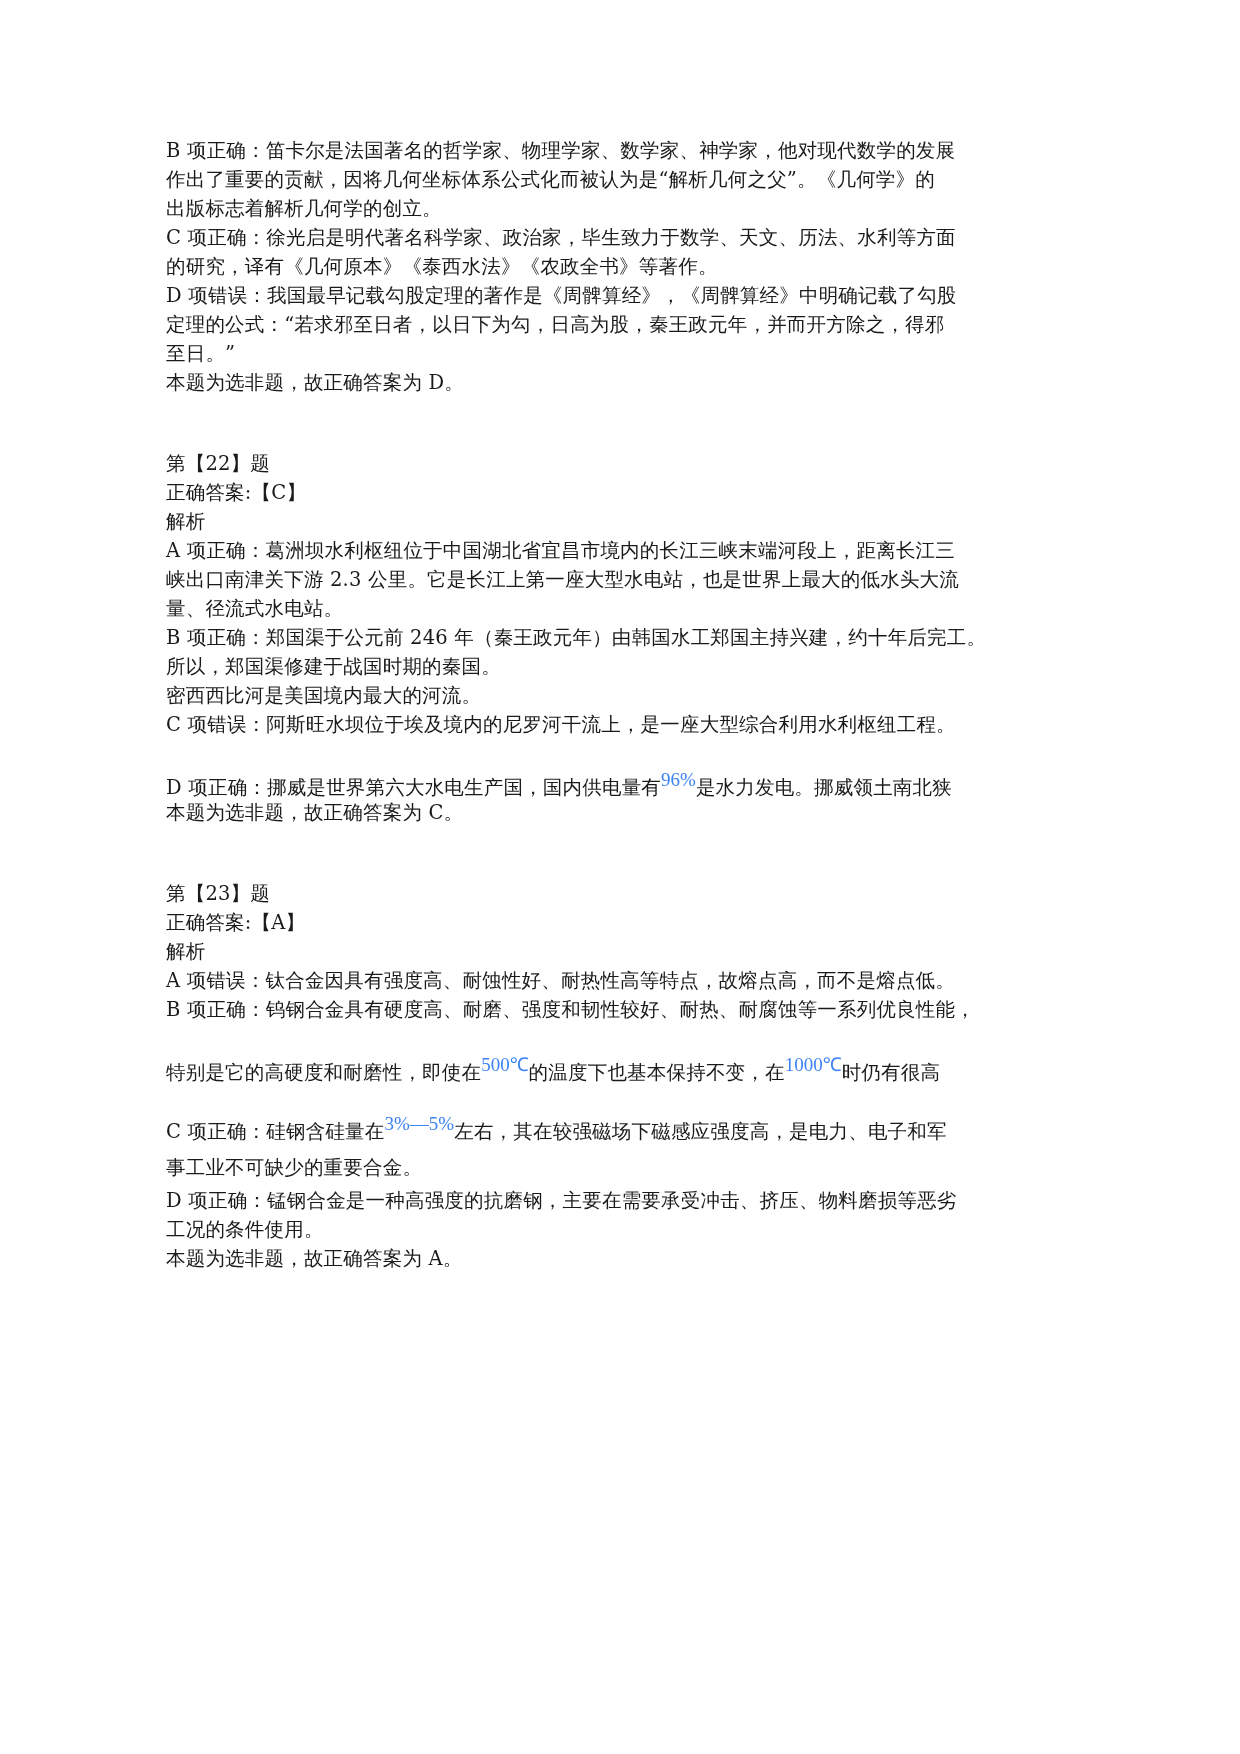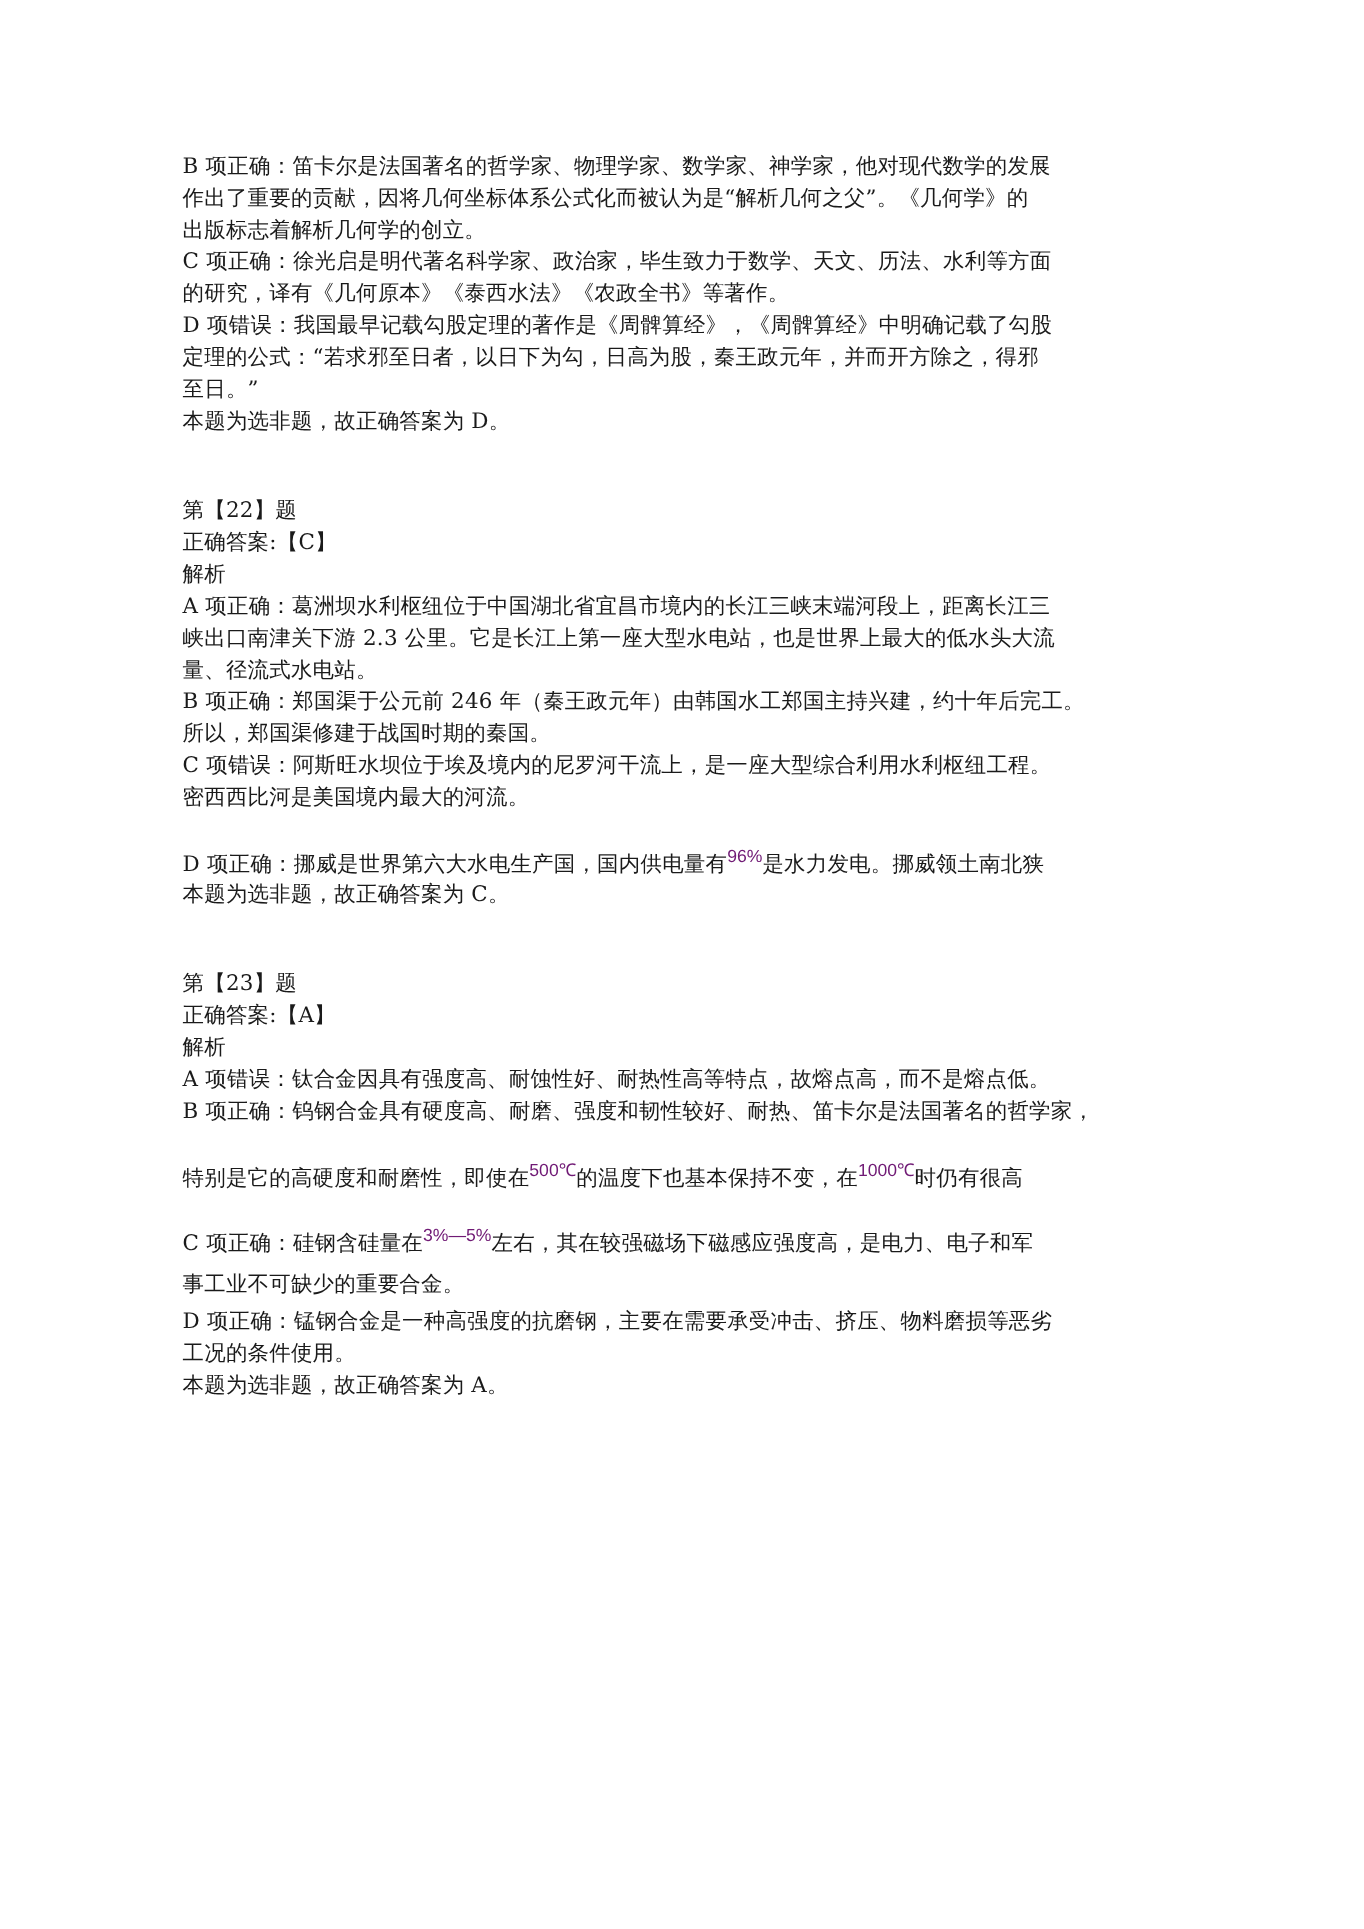--- a/index.html
+++ b/index.html
@@ -32,23 +32,23 @@
     height: 44px;
     line-height: 52px;
   }
   .line.tall-top {
     margin-top: 15px;
   }
   .gap {
     height: 52px;
   }
   .formula {
-    font-family: Liberation Sans, sans-serif;
-    font-size: 16px;
-    color: #701a75;
+    font-family: Liberation Serif, serif;
+    font-size: 19px;
+    color: #3b82f6;
     vertical-align: 8px;
     letter-spacing: 0;
   }
 </style>
 </head>
 <body>
 
 <div class="page">
 
   <section>
@@ -67,36 +67,36 @@
 
   <section>
     <div class="line">第【22】题</div>
     <div class="line">正确答案:【C】</div>
     <div class="line">解析</div>
     <div class="line">A 项正确：葛洲坝水利枢纽位于中国湖北省宜昌市境内的长江三峡末端河段上，距离长江三</div>
     <div class="line">峡出口南津关下游 2.3 公里。它是长江上第一座大型水电站，也是世界上最大的低水头大流</div>
     <div class="line">量、径流式水电站。</div>
     <div class="line">B 项正确：郑国渠于公元前 246 年（秦王政元年）由韩国水工郑国主持兴建，约十年后完工。</div>
     <div class="line">所以，郑国渠修建于战国时期的秦国。</div>
+    <div class="line">密西西比河是美国境内最大的河流。</div>
     <div class="line">C 项错误：阿斯旺水坝位于埃及境内的尼罗河干流上，是一座大型综合利用水利枢纽工程。</div>
-    <div class="line">密西西比河是美国境内最大的河流。</div>
     <div class="line tall tall-top">
       <span>D 项正确：挪威是世界第六大水电生产国，国内供电量有</span><span class="formula">96%</span><span>是水力发电。挪威领土南北狭</span>
     </div>
     <div class="line">本题为选非题，故正确答案为 C。</div>
   </section>
 
   <div class="gap"></div>
 
   <section>
     <div class="line">第【23】题</div>
     <div class="line">正确答案:【A】</div>
     <div class="line">解析</div>
     <div class="line">A 项错误：钛合金因具有强度高、耐蚀性好、耐热性高等特点，故熔点高，而不是熔点低。</div>
-    <div class="line">B 项正确：钨钢合金具有硬度高、耐磨、强度和韧性较好、耐热、笛卡尔是法国著名的哲学家，</div>
+    <div class="line">B 项正确：钨钢合金具有硬度高、耐磨、强度和韧性较好、耐热、耐腐蚀等一系列优良性能，</div>
     <div class="line tall tall-top">
       <span>特别是它的高硬度和耐磨性，即使在</span><span class="formula">500℃</span><span>的温度下也基本保持不变，在</span><span class="formula">1000℃</span><span>时仍有很高</span>
     </div>
     <div class="line tall tall-top">
       <span>C 项正确：硅钢含硅量在</span><span class="formula">3%—5%</span><span>左右，其在较强磁场下磁感应强度高，是电力、电子和军</span>
     </div>
     <div class="line tall">事工业不可缺少的重要合金。</div>
     <div class="line">D 项正确：锰钢合金是一种高强度的抗磨钢，主要在需要承受冲击、挤压、物料磨损等恶劣</div>
     <div class="line">工况的条件使用。</div>
     <div class="line">本题为选非题，故正确答案为 A。</div>

